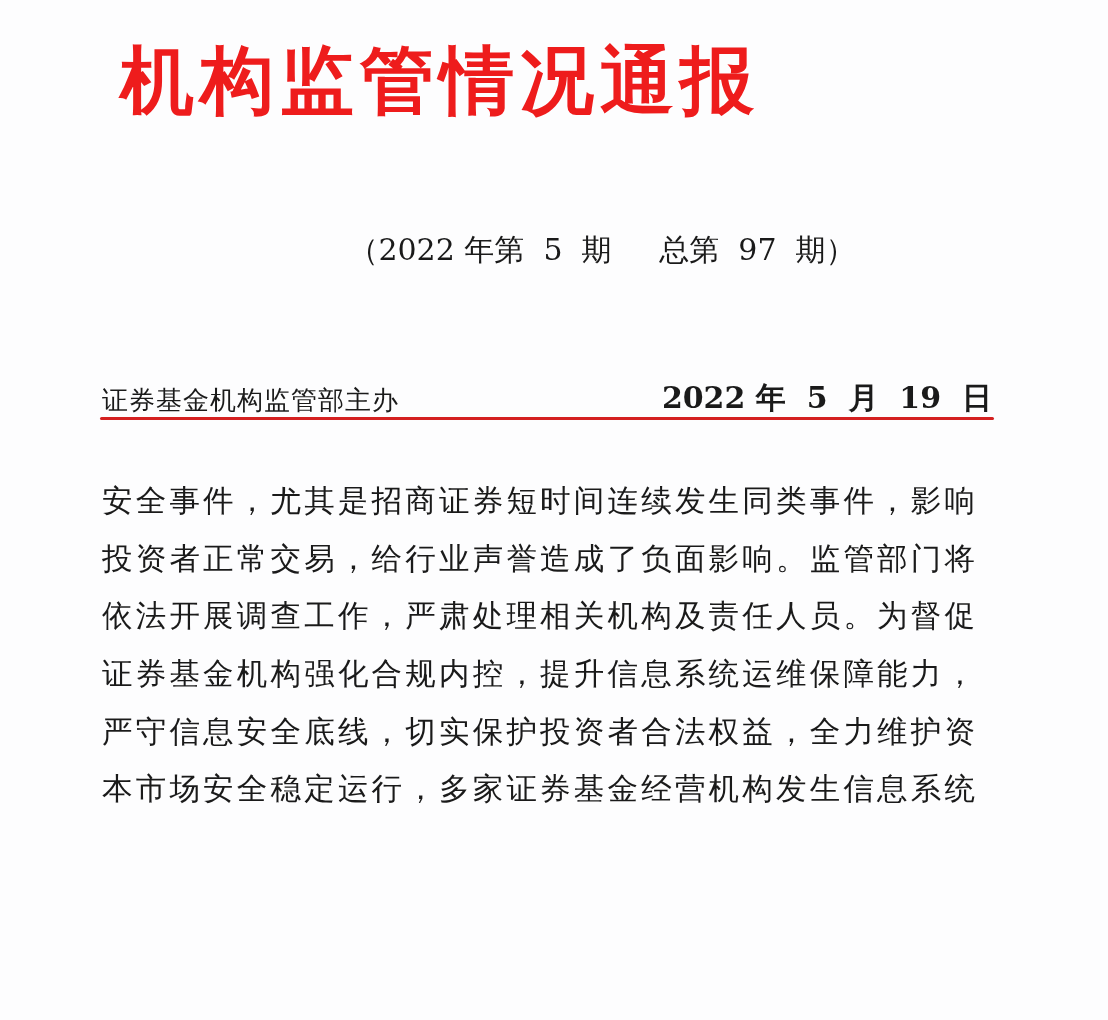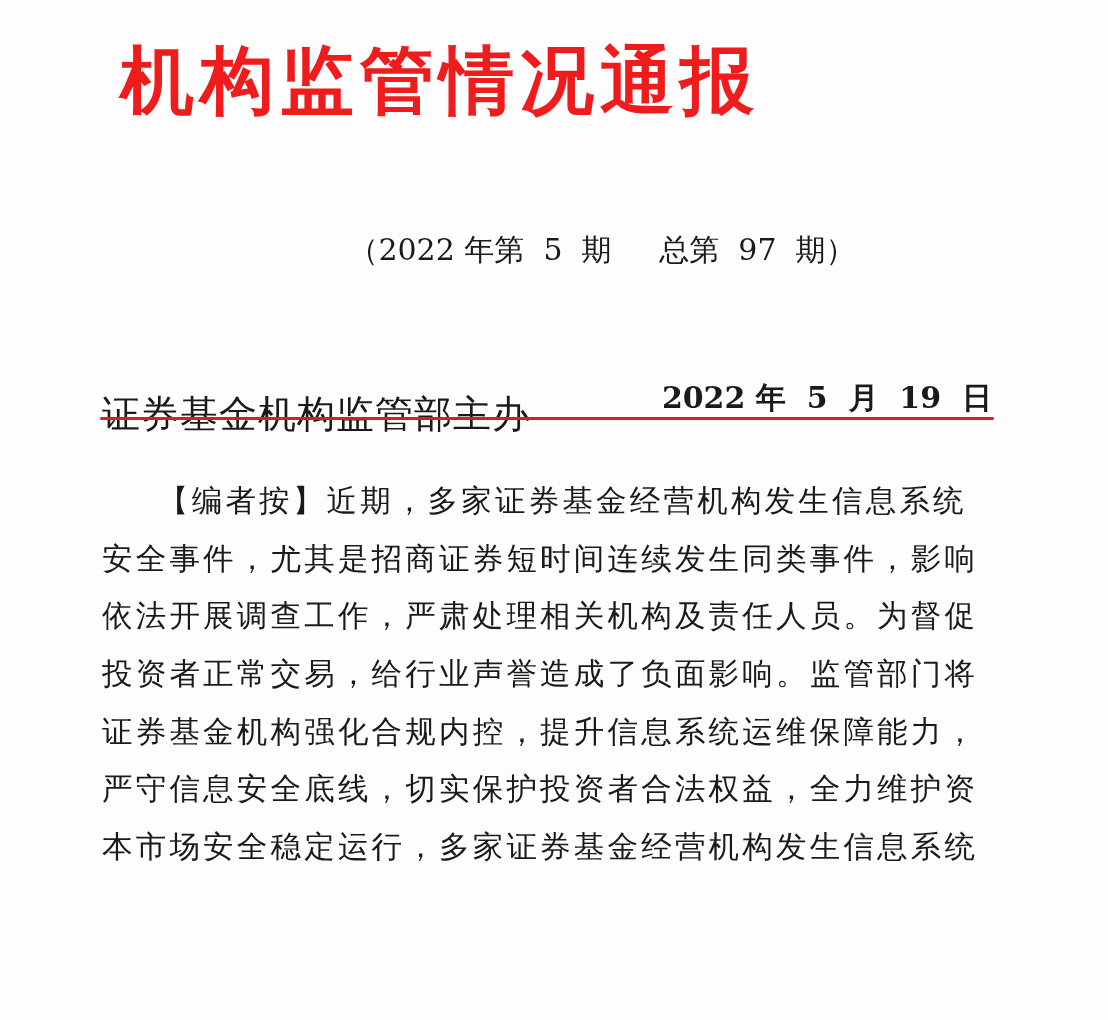--- a/index.html
+++ b/index.html
@@ -43,22 +43,22 @@
     .masthead {
       position: absolute;
       left: 102px;
       top: 376px;
       width: 890px;
       height: 44px;
     }
     .masthead .org {
       position: absolute;
       left: 0;
-      top: 16px;
-      font-size: 38px;
+      top: 2px;
+      font-size: 26px;
       line-height: 44px;
       letter-spacing: 1px;
       white-space: nowrap;
     }
     .masthead .date {
       position: absolute;
       right: 0;
       top: 0;
       font-size: 30px;
       line-height: 44px;
@@ -101,20 +101,19 @@
 
 <div class="issue-line">（2022 年第  5  期     总第  97  期）</div>
 
 <div class="masthead">
   <span class="org">证券基金机构监管部主办</span>
   <span class="date">2022 年  5  月  19  日</span>
 </div>
 <div class="masthead-rule"></div>
 
 <div class="body-text">
-  <span class="line first">【编者按】近期，多家证券基金经营机构发生信息系统</span>
   <span class="line">安全事件，尤其是招商证券短时间连续发生同类事件，影响</span>
+  <span class="line">投资者正常交易，给行业声誉造成了负面影响。监管部门将</span>
   <span class="line">依法开展调查工作，严肃处理相关机构及责任人员。为督促</span>
-  <span class="line">投资者正常交易，给行业声誉造成了负面影响。监管部门将</span>
   <span class="line">证券基金机构强化合规内控，提升信息系统运维保障能力，</span>
   <span class="line">严守信息安全底线，切实保护投资者合法权益，全力维护资</span>
   <span class="line">本市场安全稳定运行，多家证券基金经营机构发生信息系统</span>
 </div>
 
 </body></html>

